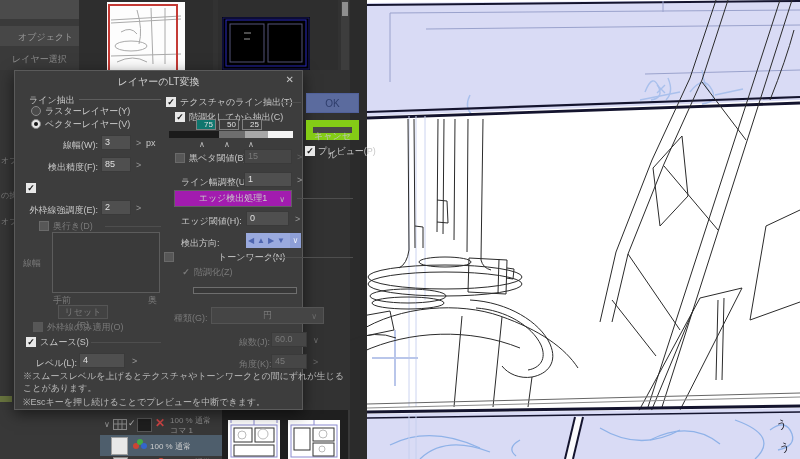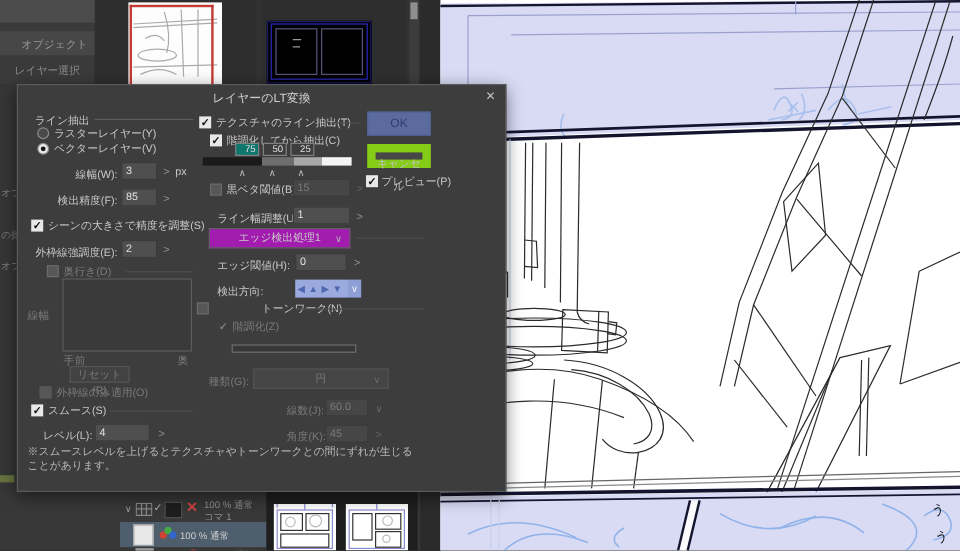--- a/index.html
+++ b/index.html
@@ -252,21 +252,21 @@
         <path d="M26,0 L26,5" stroke="#8a8ad0" stroke-width="1"></path>
         <rect x="6" y="8" width="16" height="22" fill="none" stroke="#333" stroke-width="1"></rect>
         <rect x="25" y="8" width="21" height="13" fill="none" stroke="#333" stroke-width="1"></rect>
         <rect x="25" y="23" width="21" height="13" fill="none" stroke="#333" stroke-width="1"></rect>
         <circle cx="35" cy="14" r="4" fill="none" stroke="#bbb"></circle>
         <circle cx="34" cy="29" r="3" fill="none" stroke="#bbb"></circle>
       </svg>
     </div>
   </div>
 
-  <div class="abs dlg" style="left:14px;top:70px;width:408px;height:340px;">
+  <div class="abs dlg" style="left:14px;top:70px;width:289px;height:340px;">
     <div class="abs lbl" style="left:0;right:0;top:4px;text-align:center;color:#cfcfcf;font-size:10px;">レイヤーのLT変換</div>
     <span class="abs" style="right:8px;top:3px;color:#c4c4c4;font-size:10px;">✕</span>
 
     <span class="abs lbl" style="left:14px;top:23px;">ライン抽出</span>
     <div class="abs hline" style="left:64px;top:28px;width:82px;"></div>
 
     <span class="abs radio" style="left:16px;top:35px;"></span>
     <span class="abs lbl" style="left:30px;top:34px;">ラスターレイヤー(Y)</span>
     <span class="abs radio on" style="left:16px;top:48px;">
         <i></i>
@@ -276,21 +276,20 @@
     <span class="abs lbl rt" style="left:0;top:68px;width:83px;">線幅(W):</span>
     <div class="abs inp" style="left:86px;top:64px;width:30px;height:15px;">3</div>
     <span class="abs spin" style="left:121px;top:67px;">&gt;</span>
     <span class="abs lbl" style="left:131px;top:67px;">px</span>
 
     <span class="abs lbl rt" style="left:0;top:90px;width:83px;">検出精度(F):</span>
     <div class="abs inp" style="left:86px;top:86px;width:30px;height:15px;">85</div>
     <span class="abs spin" style="left:121px;top:89px;">&gt;</span>
 
     <span class="abs cb" style="left:11px;top:112px;">✓</span>
-    <span class="abs lbl" style="left:25px;top:111px;">シーンの大きさで精度を調整(S)</span>
 
     <span class="abs lbl rt" style="left:0;top:133px;width:83px;">外枠線強調度(E):</span>
     <div class="abs inp" style="left:86px;top:129px;width:30px;height:15px;">2</div>
     <span class="abs spin" style="left:121px;top:132px;">&gt;</span>
 
     <span class="abs cb off" style="left:24px;top:150px;"></span>
     <span class="abs lbl dis" style="left:38px;top:149px;">奥行き(D)</span>
     <div class="abs hline" style="left:90px;top:155px;width:56px;border-top-color:#4e4e4e;"></div>
 
     <div class="abs" style="left:37px;top:161px;width:106px;height:59px;background:#3a3a3a;border:1px solid #5c5c5c;"></div>
@@ -372,15 +371,16 @@
     <span class="abs lbl dis" style="left:224px;top:287px;">角度(K):</span>
     <div class="abs inp gray" style="left:256px;top:283px;width:36px;height:15px;">45</div>
     <span class="abs spin gray" style="left:298px;top:286px;">&gt;</span>
 
     <div class="abs btn-ok" style="left:291px;top:22px;width:53px;height:20px;line-height:19px;">OK</div>
     <div class="abs btn-gray" style="left:291px;top:49px;width:53px;height:20px;line-height:19px;">キャンセル</div>
     <span class="abs cb" style="left:290px;top:75px;">✓</span>
     <span class="abs lbl" style="left:303px;top:74px;">プレビュー(P)</span>
 
     <div class="abs note" style="left:8px;top:300px;width:330px;">※スムースレベルを上げるとテクスチャやトーンワークとの間にずれが生じることがあります。</div>
+    <div class="abs note" style="left:8px;top:326px;width:330px;">※Escキーを押し続けることでプレビューを中断できます。</div>
   </div>
 
 </div>
 
 </body></html>

